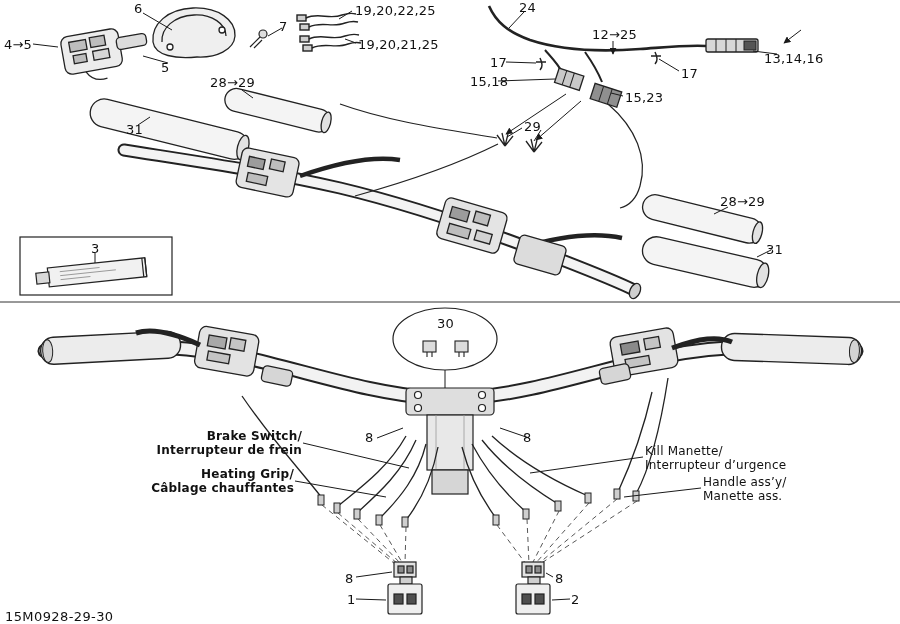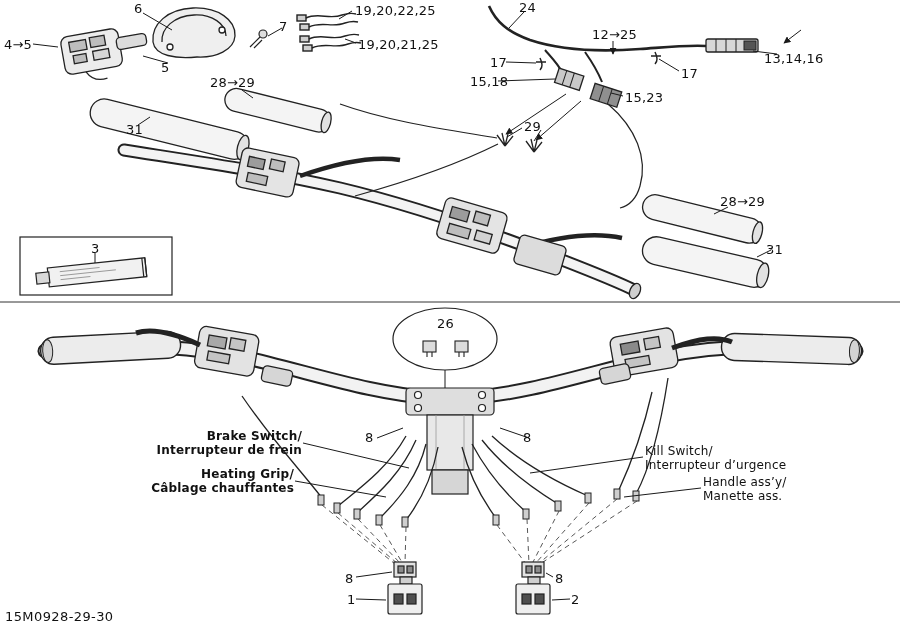--- a/index.html
+++ b/index.html
@@ -324,31 +324,31 @@
   <div class="lbl num" style="left:470px;top:74px">15,18</div>
   <div class="lbl num" style="left:681px;top:66px">17</div>
   <div class="lbl num" style="left:625px;top:90px">15,23</div>
   <div class="lbl num" style="left:210px;top:75px">28→29</div>
   <div class="lbl num" style="left:524px;top:119px">29</div>
   <div class="lbl num" style="left:126px;top:122px">31</div>
   <div class="lbl num" style="left:720px;top:194px">28→29</div>
   <div class="lbl num" style="left:766px;top:242px">31</div>
   <div class="lbl num" style="left:91px;top:241px">3</div>
 
-  <div class="lbl num" style="left:437px;top:316px">26</div>
+  <div class="lbl num" style="left:437px;top:316px">30</div>
   <div class="lbl num" style="left:365px;top:430px">8</div>
   <div class="lbl num" style="left:523px;top:430px">8</div>
 
   <div class="lbl two right" style="left:128px;top:430px;width:174px">
     <div>Brake Switch/</div>
     <div>Interrupteur de frein</div>
   </div>
 
   <div class="lbl two" style="left:645px;top:445px">
-    <div>Kill Switch/</div>
+    <div>Kill Manette/</div>
     <div>Interrupteur d’urgence</div>
   </div>
 
   <div class="lbl two right" style="left:116px;top:468px;width:178px">
     <div>Heating Grip/</div>
     <div>Câblage chauffantes</div>
   </div>
 
   <div class="lbl two" style="left:703px;top:476px">
     <div>Handle ass’y/</div>

